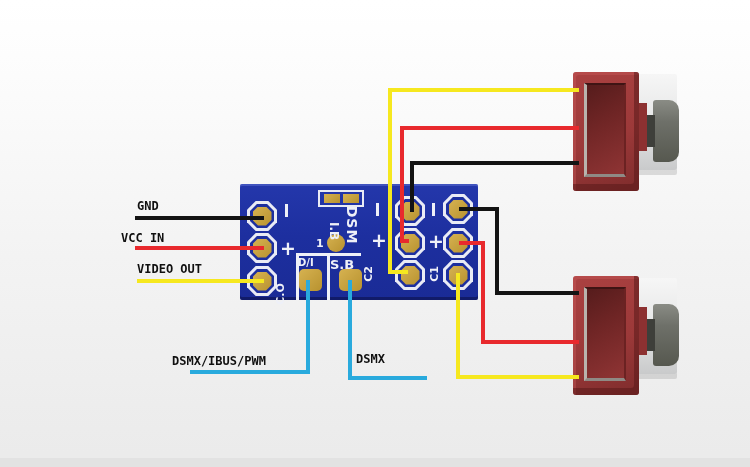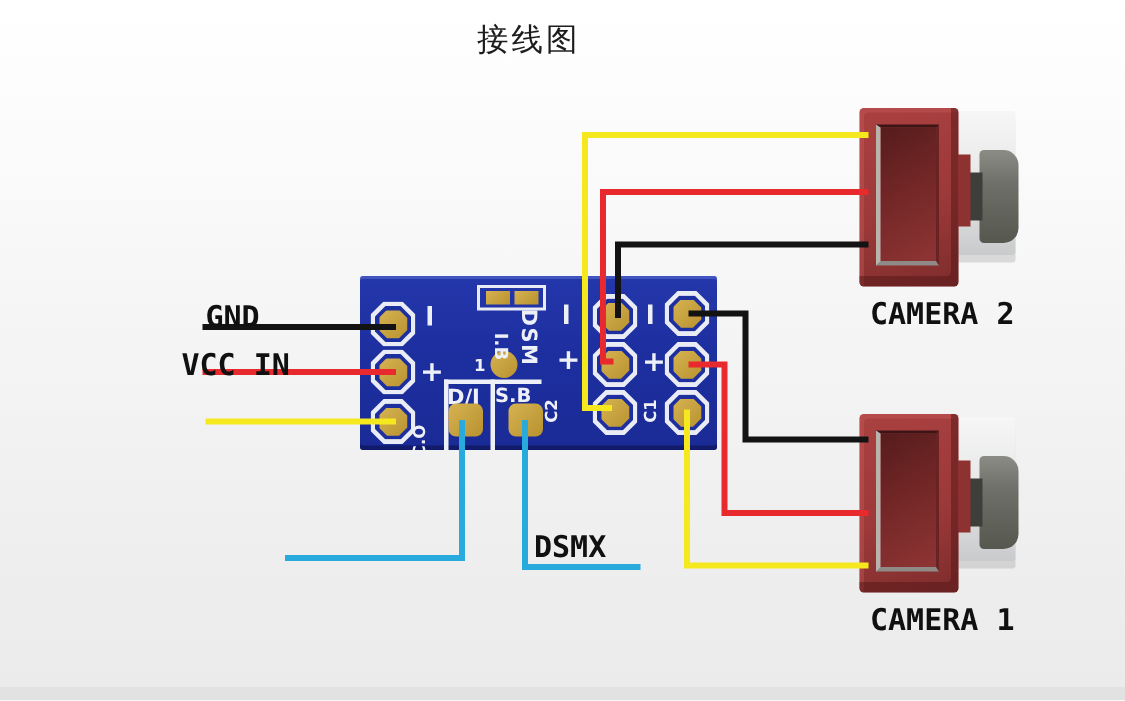--- a/index.html
+++ b/index.html
@@ -8,21 +8,21 @@
     background:linear-gradient(180deg,#ffffff 0%,#fdfdfd 12%,#f3f3f3 55%,#ebebeb 97%,#ebebeb 100%);
     font-family:"DejaVu Sans", sans-serif;
   }
   .bottom-strip { position:absolute; left:0; top:458px; width:750px; height:9px; background:#e2e2e2; }
   .title {
     position:absolute; left:318px; top:12px; width:120px;
     font-family:"DejaVu Serif", serif; font-size:21px; color:#1c1c1c; letter-spacing:2px;
   }
   .wlabel {
     position:absolute; color:#101010; font-family:"DejaVu Sans Mono", monospace;
-    font-weight:bold; font-size:20px; letter-spacing:0px; white-space:pre;
+    font-weight:bold; font-size:12px; letter-spacing:0px; white-space:pre;
   }
   
   .pcb {
     position:absolute; left:240px; top:184px; width:238px; height:116px;
     background:linear-gradient(180deg,#2437ab 0%,#1d2f9f 45%,#1a2b96 100%);
     border-radius:2px;
     box-shadow: inset 0 2px 0 rgba(120,140,230,.35), inset 0 -3px 0 rgba(8,12,60,.5);
   }
   .pad { position:absolute; width:30px; height:30px; }
   .oct { clip-path:polygon(29% 0,71% 0,100% 29%,100% 71%,71% 100%,29% 100%,0 71%,0 29%); }
@@ -77,21 +77,20 @@
   }
   .wire-layer { position:absolute; left:0; top:0; width:750px; height:467px; pointer-events:none; }
 </style>
 </head>
 <body>
 
 <div class="stage">
 
   <div class="bottom-strip"></div>
 
-  <div class="title">接线图</div>
 
   <div class="pcb">
 
     <div class="pad" style="left:7px;top:17px">
         <div class="o1 oct">
           <div class="o2 oct">
             <div class="o3 oct"></div>
           </div>
         </div>
       </div>
@@ -171,21 +170,21 @@
 
     <div class="sk rccw" style="left:40px;top:110px;font-size:11px">C.O</div>
     <div class="sk rccw" style="left:128px;top:90px;font-size:11px">C2</div>
     <div class="sk rccw" style="left:194px;top:90px;font-size:11px">C1</div>
     <div class="sk rcw" style="left:112px;top:41px;font-size:14px;letter-spacing:1px">DSM</div>
     <div class="sk rcw" style="left:94px;top:47px;font-size:12px">I.B</div>
 
     <div class="skline" style="left:56px;top:69px;width:65px;height:2.5px"></div>
     <div class="skline" style="left:56px;top:69px;width:2.5px;height:47px"></div>
     <div class="skline" style="left:87px;top:69px;width:2.5px;height:47px"></div>
-    <div class="sk" style="left:58px;top:73px;font-size:14px">D/I</div>
+    <div class="sk" style="left:58px;top:73px;font-size:10px">D/I</div>
     <div class="sk" style="left:90px;top:73px;font-size:13px">S.B</div>
 
     <div class="sqpad" style="left:59px;top:85px"></div>
     <div class="sqpad" style="left:99px;top:85px"></div>
   </div>
 
   <div class="camera" style="left:573px;top:72px">
     <div class="cam-back"></div>
     <div class="cam-barrel"></div>
     <div class="cam-mount"></div>
@@ -214,17 +213,17 @@
       <polyline points="412,212 412,163 579,163" fill="none" stroke="#131313" stroke-width="4"></polyline>
       <polyline points="459,209 497,209 497,293 579,293" fill="none" stroke="#131313" stroke-width="4"></polyline>
       <polyline points="459,243 483,243 483,342 579,342" fill="none" stroke="#e8292d" stroke-width="4"></polyline>
       <polyline points="458,273 458,377 579,377" fill="none" stroke="#f6e81f" stroke-width="4"></polyline>
       <polyline points="308,280 308,372 190,372" fill="none" stroke="#29aadd" stroke-width="4"></polyline>
       <polyline points="350,280 350,378 427,378" fill="none" stroke="#29aadd" stroke-width="4"></polyline>
     </svg>
 
   <div class="wlabel" style="left:137px;top:199px">GND</div>
   <div class="wlabel" style="left:121px;top:231px">VCC IN</div>
+  <div class="wlabel" style="left:137px;top:262px">VIDEO OUT</div>
+  <div class="wlabel" style="left:172px;top:354px">DSMX/IBUS/PWM</div>
   <div class="wlabel" style="left:356px;top:352px">DSMX</div>
-  <div class="wlabel" style="left:580px;top:197px">CAMERA 2</div>
-  <div class="wlabel" style="left:580px;top:401px">CAMERA 1</div>
 
 </div>
 
 </body></html>

